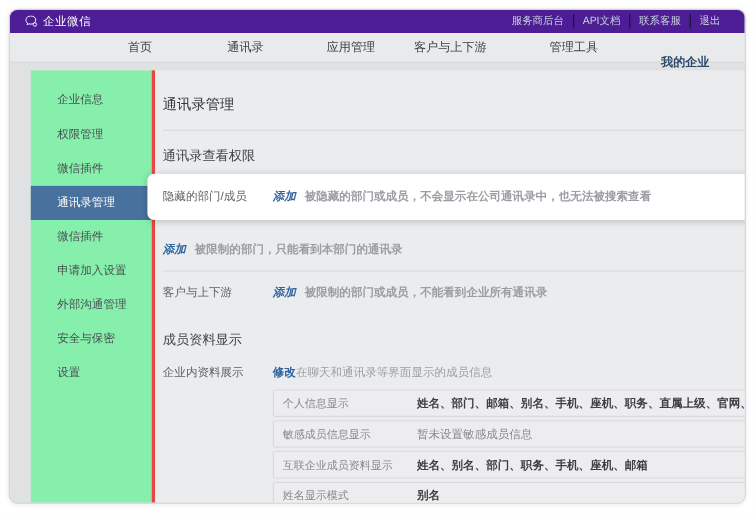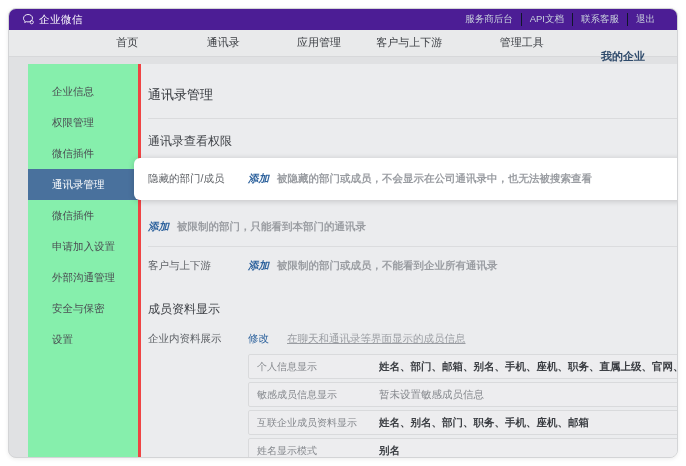--- a/index.html
+++ b/index.html
@@ -37,22 +37,22 @@
   .perm-row .action { color:#30649e; font-weight:bold; margin-right:8px; cursor:pointer; flex-shrink:0;font-style:italic; }
   .perm-row .desc { color:#9a9da2;font-weight:bold; }
   .perm-row.spotlight {
     background:#ffffff; border-radius:6px; margin-left:-14px; margin-right:-4px;
     padding:14px 0 14px 14px; box-shadow:0 1px 6px rgba(0,0,0,.18); position:relative; z-index:2;
   }
   .row-divider { border:none; border-top:1px solid #dbdcde; margin:2px 0; }
   
   .modify-row { display:flex; align-items:flex-start; font-size:10.5px; padding:6px 0 8px 0; }
   .modify-row .label { width:100px; color:#5d6065; flex-shrink:0; }
-  .modify-row .action { color:#30649e; font-weight:normal; margin-right:18px; cursor:pointer; flex-shrink:0; }
-  .modify-row .desc { color:#9a9da2;text-decoration:underline; }
+  .modify-row .action { color:#30649e; font-weight:bold; margin-right:0; cursor:pointer; flex-shrink:0; }
+  .modify-row .desc { color:#9a9da2; }
   .info-table { margin-left:100px; }
   .info-row {
     display:flex; align-items:center; height:25px; margin-bottom:3px;
     border:1px solid #d9dadc; background:#ededef; border-radius:2px; padding:0 8px;
   }
   .info-row .cell-label { width:122px; font-size:10px; color:#85888d; flex-shrink:0; }
   .info-row .cell-value { font-size:10.5px; color:#3c3f44; font-weight:bold; white-space:nowrap; overflow:hidden; }
 </style>
 </head>
 <body>

